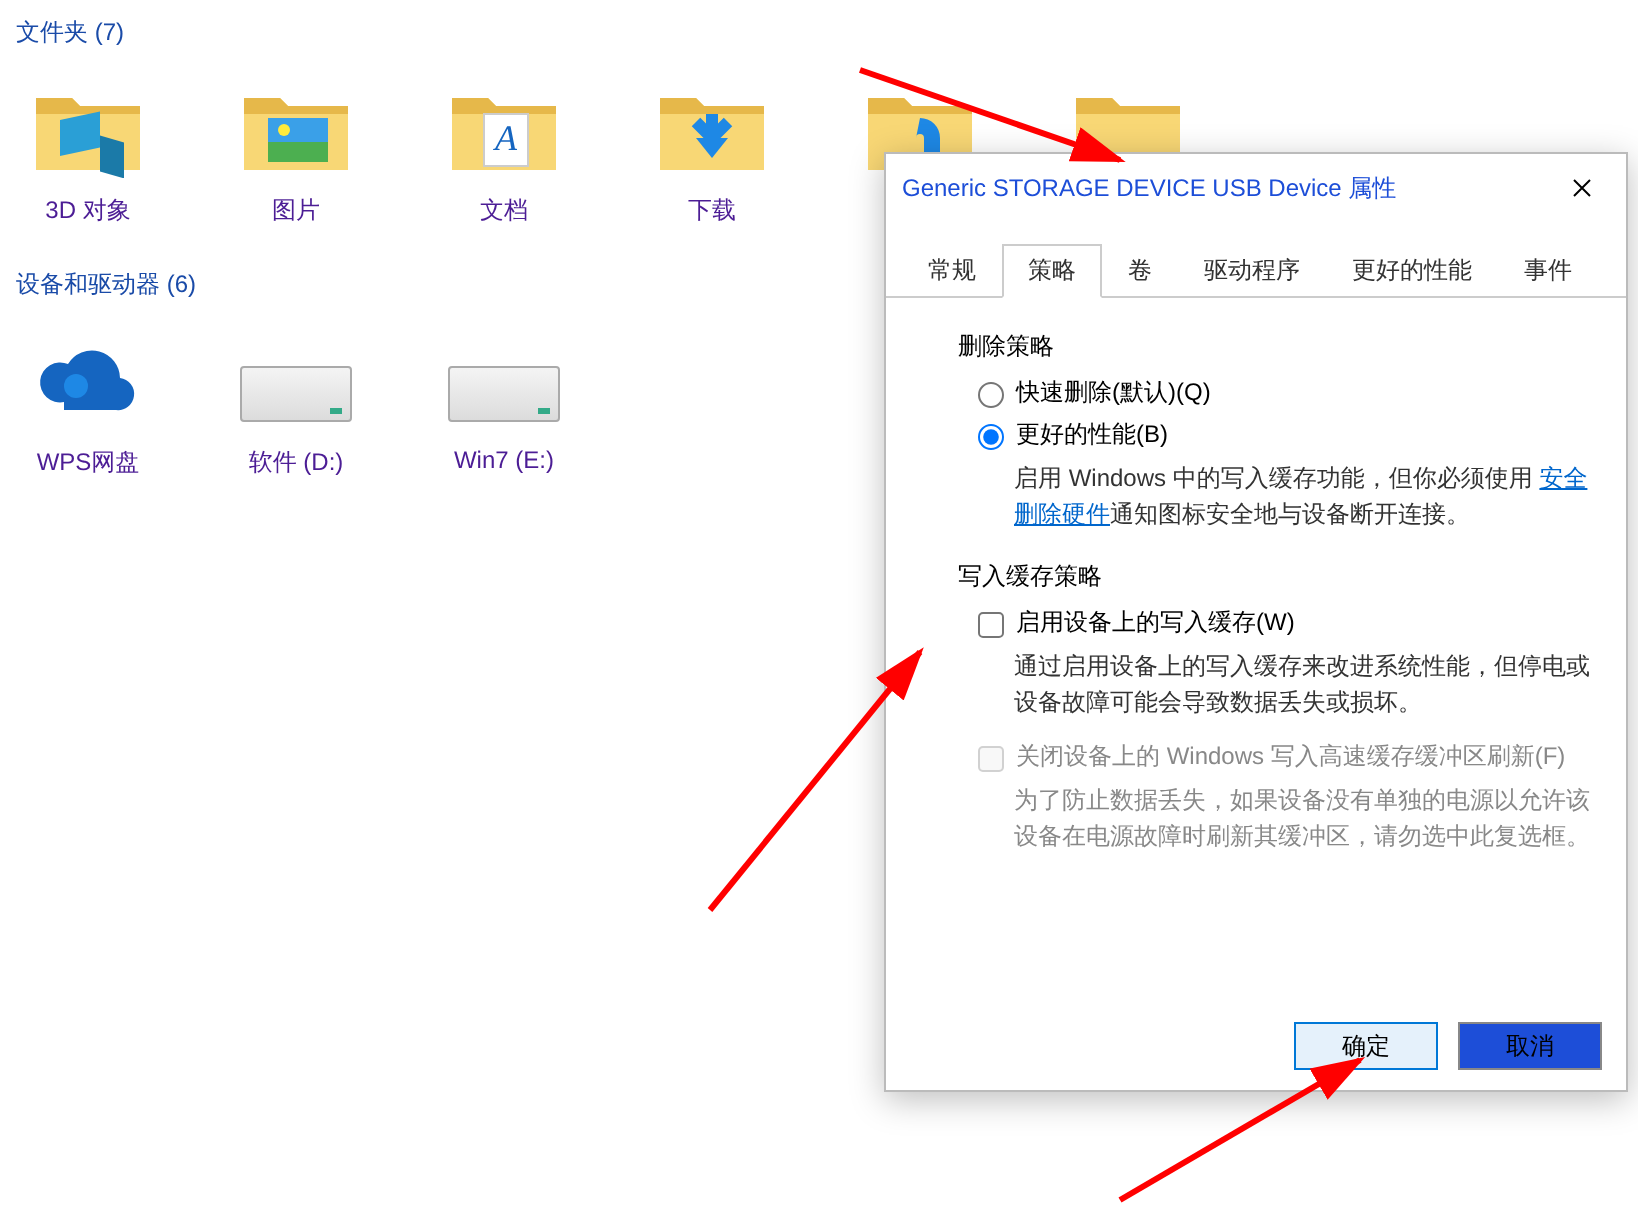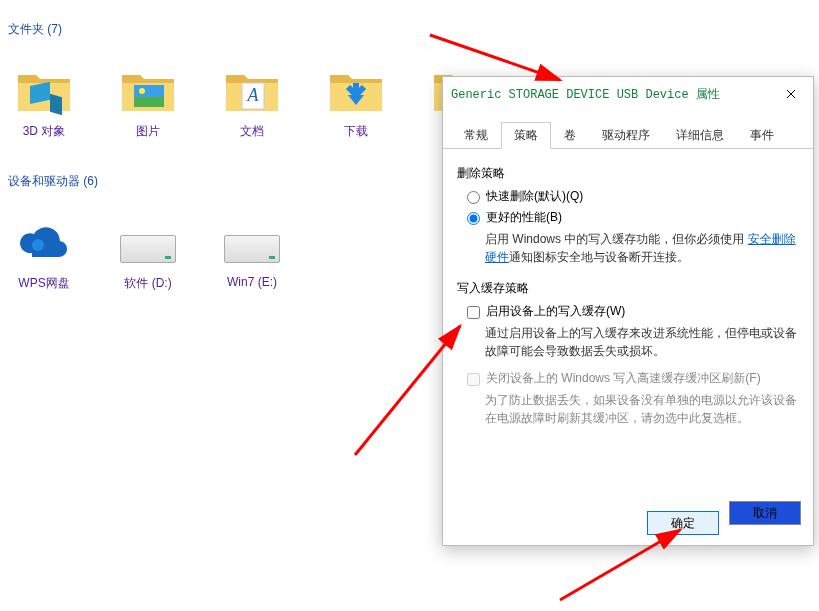--- a/index.html
+++ b/index.html
@@ -1,44 +1,44 @@
 <!DOCTYPE html>
 <html><head>
 <meta charset="utf-8">
 <style>
 * { box-sizing: border-box; margin: 0; padding: 0; }
 body { font-family: "Microsoft YaHei", "Segoe UI", sans-serif; font-size: 12px; background: #fff; position: relative; width: 819px; height: 611px; overflow: hidden; }
 
-.section-header { color: #1a4ba8; font-size: 12px; padding: 21px 8px; }
+.section-header { color: #1a4ba8; font-size: 12px; padding: 8px 8px; }
 
 .icon-grid { display: flex; gap: 32px; padding: 4px 8px 12px 8px; }
 .icon-item { display: flex; flex-direction: column; align-items: center; width: 72px; cursor: pointer; }
 .icon-item .icon-box { width: 56px; height: 56px; display: flex; align-items: center; justify-content: center; }
 .icon-item .label { text-align: center; font-size: 12px; color: #4c1d95; margin-top: 4px; }
 
 .dialog { position: absolute; left: 442px; top: 76px; width: 372px; height: 470px; background: #fff; border: 1px solid #bbb; box-shadow: 0 4px 16px rgba(0,0,0,0.25); }
 .dialog-titlebar { display: flex; align-items: center; justify-content: space-between; padding: 6px 8px; font-size: 12px; }
-.dialog-titlebar .title { color: #15803d; font-family: Liberation Mono, monospace; }
+.dialog-titlebar .title { color: #1d4ed8; }
 .dialog-close { width: 28px; height: 22px; display: flex; align-items: center; justify-content: center; cursor: pointer; }
 
 .tabs { display: flex; border-bottom: 1px solid #ccc; padding: 0 8px; margin-top: 10px; }
 .tab { padding: 4px 12px; font-size: 12px; color: #333; cursor: pointer; border: 1px solid transparent; border-bottom: none; position: relative; top: 1px; }
 .tab.active { border-color: #ccc; background: #fff; border-bottom: 1px solid #fff; }
 
-.tab-body { padding: 10px 14px; font-size: 12px; color: #000; }
+.tab-body { padding: 10px 14px; font-size: 12px; color: #000; margin-left: 22px; }
 .group-title { margin: 6px 0 6px 0; color: #000; }
 .radio-row, .check-row { display: flex; align-items: center; margin: 4px 0 4px 10px; }
 .radio-row input, .check-row input { margin-right: 6px; margin-top: 2px; }
 .desc { margin: 2px 0 10px 28px; color: #333; line-height: 1.5; }
 .desc.dim { color: #888; }
 .link { color: #0066cc; text-decoration: underline; cursor: pointer; }
 
 .dialog-buttons { position: absolute; bottom: 10px; right: 12px; display: flex; gap: 10px; }
 .dialog-buttons button { width: 72px; height: 24px; font-size: 12px; border: 1px solid #888; cursor: pointer; }
-.btn-primary { background: #e5f1fb; border: 1px solid #0078d7 !important; margin-top: 10px; }
+.btn-primary { background: #e5f1fb; border: 1px solid #0078d7 !important; }
 .btn-default { background: #1d4ed8; }
 
 .arrow { position: absolute; pointer-events: none; }
 
 
 .folder-svg { width: 56px; height: 48px; }
 
 
 .drive-box { width: 56px; height: 28px; background: linear-gradient(#f4f4f4,#dcdcdc); border: 1px solid #aaa; border-radius: 2px; position: relative; margin-top: 12px; }
 .drive-box::after { content: ""; position: absolute; right: 4px; bottom: 3px; width: 6px; height: 3px; background: #3a8; }
@@ -152,21 +152,21 @@
       <svg width="10" height="10" viewBox="0 0 10 10">
           <path d="M1 1l8 8M9 1l-8 8" stroke="#000" stroke-width="1"></path>
         </svg>
     </div>
   </div>
   <div class="tabs">
     <div class="tab">常规</div>
     <div class="tab active">策略</div>
     <div class="tab">卷</div>
     <div class="tab">驱动程序</div>
-    <div class="tab">详细信息</div>
+    <div class="tab">更好的性能</div>
     <div class="tab">事件</div>
   </div>
   <div class="tab-body">
     <div class="group-title">删除策略</div>
     <label class="radio-row">
       <input type="radio" name="rp" style="">
       <span>快速删除(默认)(Q)</span>
     </label>
 
     <label class="radio-row">

